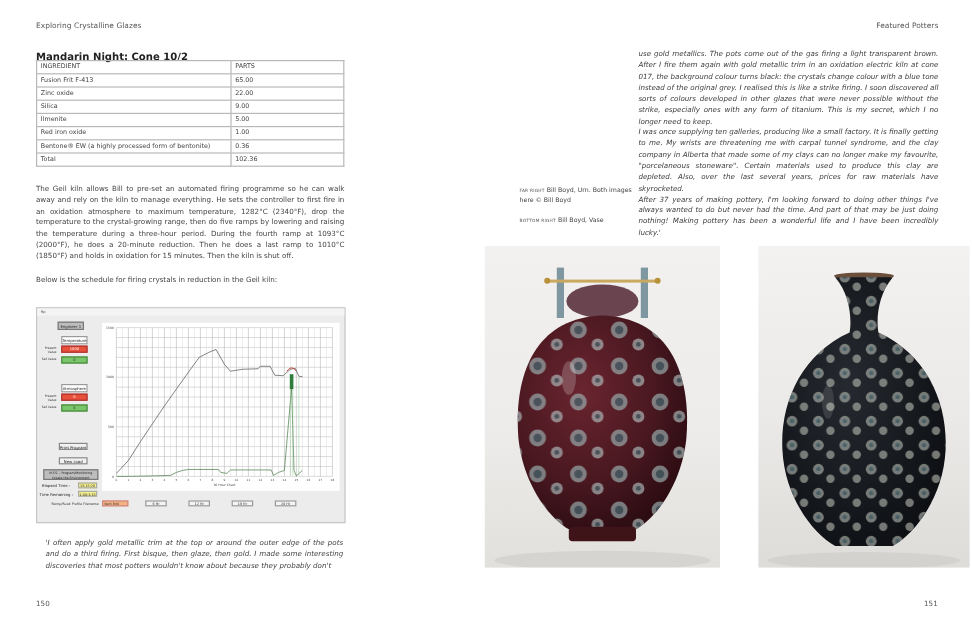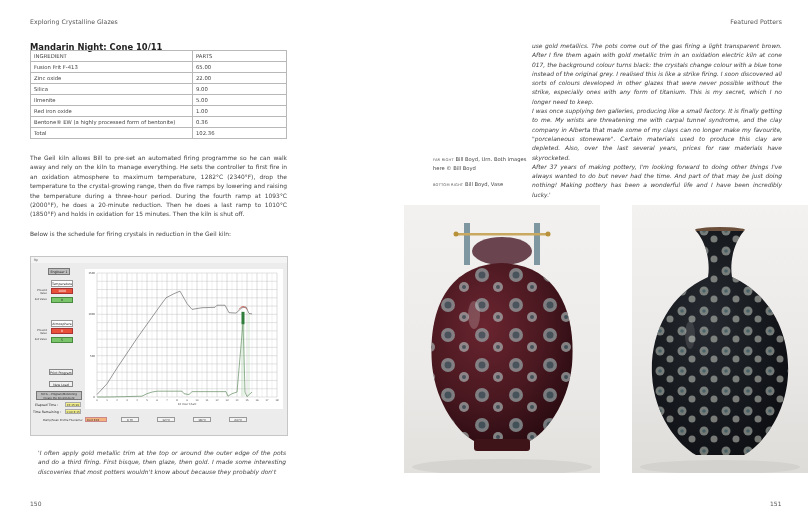--- a/index.html
+++ b/index.html
@@ -53,21 +53,21 @@
   .photo.urn { left: 404px; top: 205px; width: 196px; height: 268px; background: linear-gradient(180deg, #f2f1ef 0%, #ecebe9 60%, #e2e0dd 100%); }
   .photo.vase { left: 632px; top: 205px; width: 176px; height: 268px; background: linear-gradient(180deg, #f3f2f0 0%, #ebe9e7 55%, #dedcd9 100%); }
   .photo svg { position: absolute; left: 0; top: 0; }
 </style>
 </head>
 <body>
 
 <div class="running-head left">Exploring Crystalline Glazes</div>
 <div class="running-head right">Featured Potters</div>
 
-<div class="recipe-title">Mandarin Night: Cone 10/11</div>
+<div class="recipe-title">Mandarin Night: Cone 10/2</div>
 
 <table class="recipe">
   <tbody>
       <tr>
     <td>INGREDIENT</td>
     <td class="col-parts">PARTS</td>
   </tr>
   <tr>
     <td>Fusion Frit F-413</td>
     <td class="col-parts">65.00</td>

